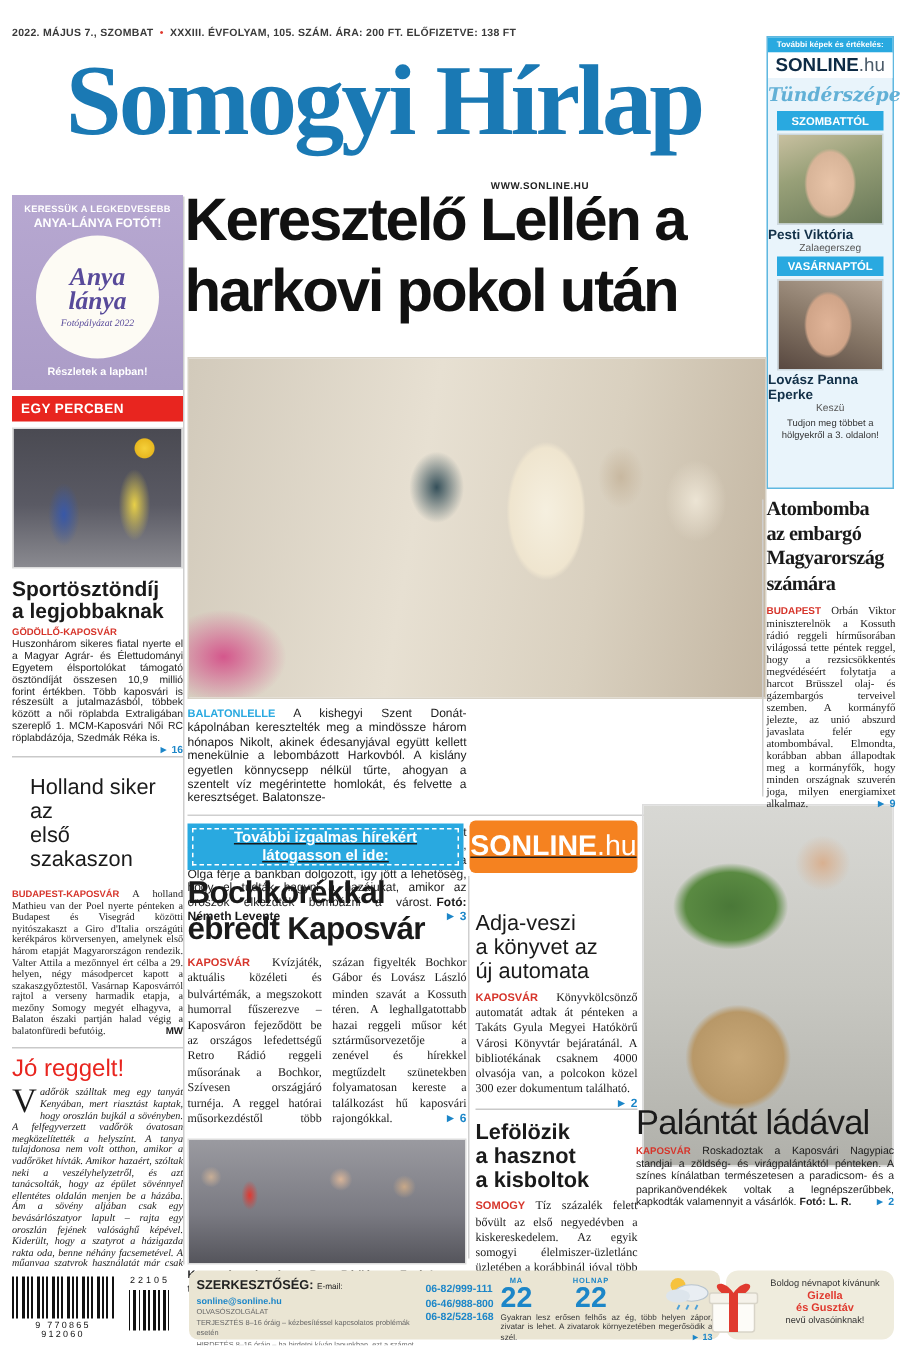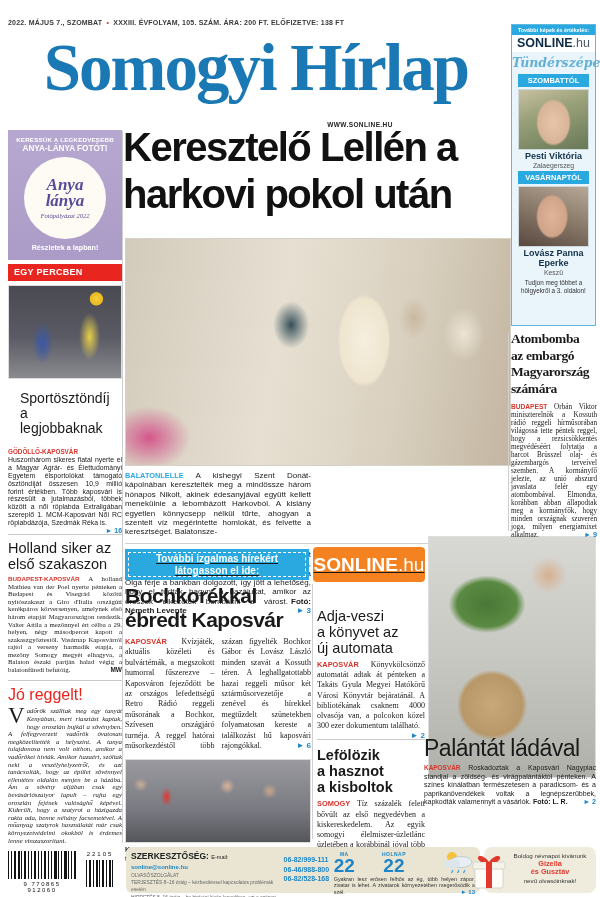--- a/index.html
+++ b/index.html
@@ -31,21 +31,21 @@
   .promo-brand .suf{font-weight:normal;color:#4a5a68;}
   .promo-script{font-family:"DejaVu Serif",serif;font-style:italic;font-weight:bold;color:#62b0d6;
                 font-size:12.5px;text-align:center;padding:3px 0 2px;}
   .promo-tag{background:#29a9e0;color:#fff;font-weight:bold;font-size:7.5px;text-align:center;
              margin:2px 6px;padding:2px 0;}
   .promo-photo{height:61px;margin:0 6px;border:1px solid #cdd8de;box-sizing:border-box;}
   .photo-v1{background:radial-gradient(28px 38px at 50% 55%,#e8c4a8 0%,#d8b498 55%,rgba(0,0,0,0) 62%),
             linear-gradient(160deg,#c8c0a0 0%,#98a078 40%,#687858 100%);}
   .photo-v2{background:radial-gradient(26px 36px at 48% 50%,#e0b498 0%,#d0a488 55%,rgba(0,0,0,0) 62%),
             linear-gradient(200deg,#b8a898 0%,#887868 50%,#584840 100%);}
-  .promo-name{font-size:9px;font-weight:bold;color:#123048;text-align:center;margin-top:2px;line-height:1.1;}
+  .promo-name{font-size:9px;font-weight:bold;color:#123048;margin-top:2px;line-height:1.1;}
   .promo-city{font-size:6.8px;color:#555;text-align:center;}
   .promo-foot{font-size:6.3px;color:#333;text-align:center;margin-top:3px;line-height:1.25;padding:0 3px;}
 
   
   .left-col{left:8px;top:130px;width:114px;height:714px;overflow:hidden;}
   .purple-ad{height:130px;background:linear-gradient(180deg,#b7a8d1 0%,#ab9cc7 100%);text-align:center;overflow:hidden;}
   .ad-l1{color:#fff;font-weight:bold;font-size:6.2px;margin-top:6px;letter-spacing:.2px;}
   .ad-l2{color:#fff;font-weight:bold;font-size:8.2px;margin-top:1px;}
   .ad-circle{width:82px;height:82px;margin:4px auto 0;background:#fdfbf4;border-radius:50%;
              display:flex;flex-direction:column;align-items:center;justify-content:center;color:#584a9a;}
@@ -53,23 +53,23 @@
   .ad-sub{font-family:"Liberation Serif",serif;font-style:italic;font-size:6.5px;margin-top:3px;}
   .ad-foot{color:#fff;font-weight:bold;font-size:7.2px;margin-top:4px;}
   .egy{margin-top:4px;background:#e8251f;color:#fff;font-weight:bold;font-size:9px;line-height:17px;
        height:17px;padding-left:6px;letter-spacing:.3px;}
   .volley{margin-top:4px;height:94px;border:1px solid #ddd;box-sizing:border-box;
           background:radial-gradient(9px 9px at 78% 14%,#f5d03a 0%,#e8b820 70%,rgba(0,0,0,0) 78%),
                      radial-gradient(15px 30px at 30% 62%,#3858a8 0%,rgba(0,0,0,0) 70%),
                      radial-gradient(15px 34px at 72% 55%,#e8d048 0%,rgba(0,0,0,0) 70%),
                      linear-gradient(180deg,#4a4a52 0%,#5a5a64 55%,#8a8a90 100%);}
   .sport{margin-top:6px;}
-  .h-sport{font-size:14px;line-height:15px;font-weight:normal;margin:12px;}
+  .h-sport{font-size:14px;line-height:15px;font-weight:bold;margin:0;}
   .sport-body{margin-top:3px;font-size:6.9px;line-height:7.9px;}
-  .h-holland{font-size:14.5px;line-height:16px;font-weight:normal;margin:0;}
+  .h-holland{font-size:14.5px;line-height:16px;font-weight:normal;margin:12px;}
   .holland-body{margin-top:3px;font-family:"Liberation Serif",serif;font-size:6.8px;line-height:7.6px;}
   .holland-body .byline{font-size:6.5px;}
   .h-morning{font-size:16px;line-height:18px;font-weight:normal;color:#e8251f;margin:0;}
   .morning-body{margin-top:3px;font-family:"Liberation Serif",serif;font-style:italic;font-size:6.8px;line-height:7.6px;}
   .morning-body::first-letter{float:left;font-size:23px;line-height:17px;padding-right:2px;font-style:normal;}
   .left-col .hdiv{margin:5px 0;}
 
   
   .lead-headline{left:123px;top:124px;width:390px;font-weight:bold;font-size:40px;line-height:47px;
                  letter-spacing:-1.5px;color:#111;margin:0;}

